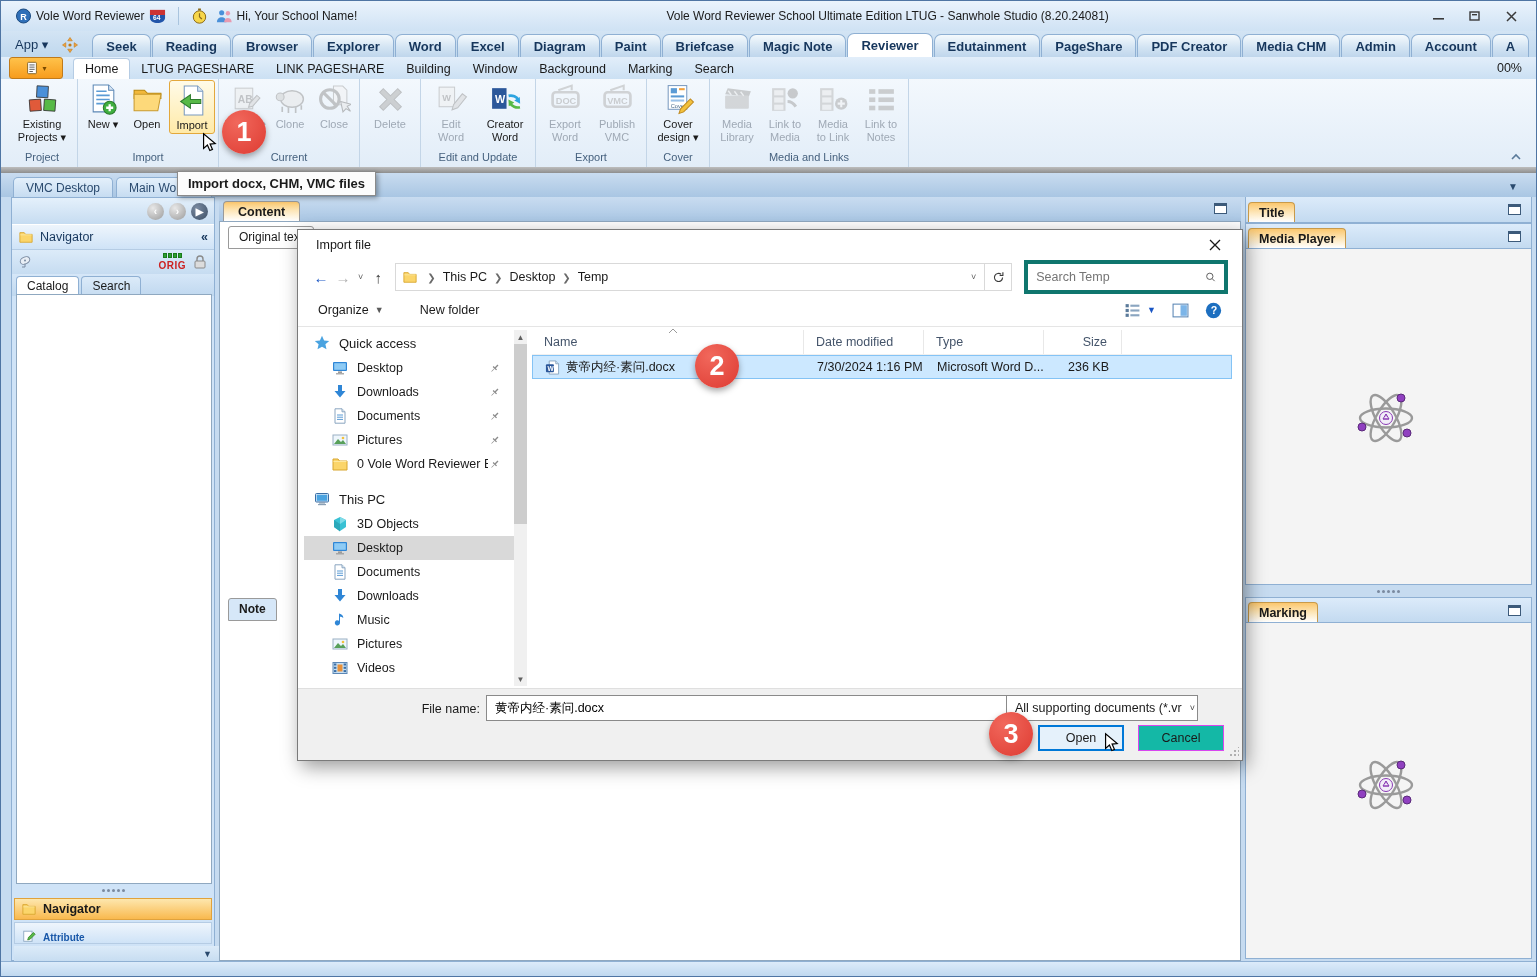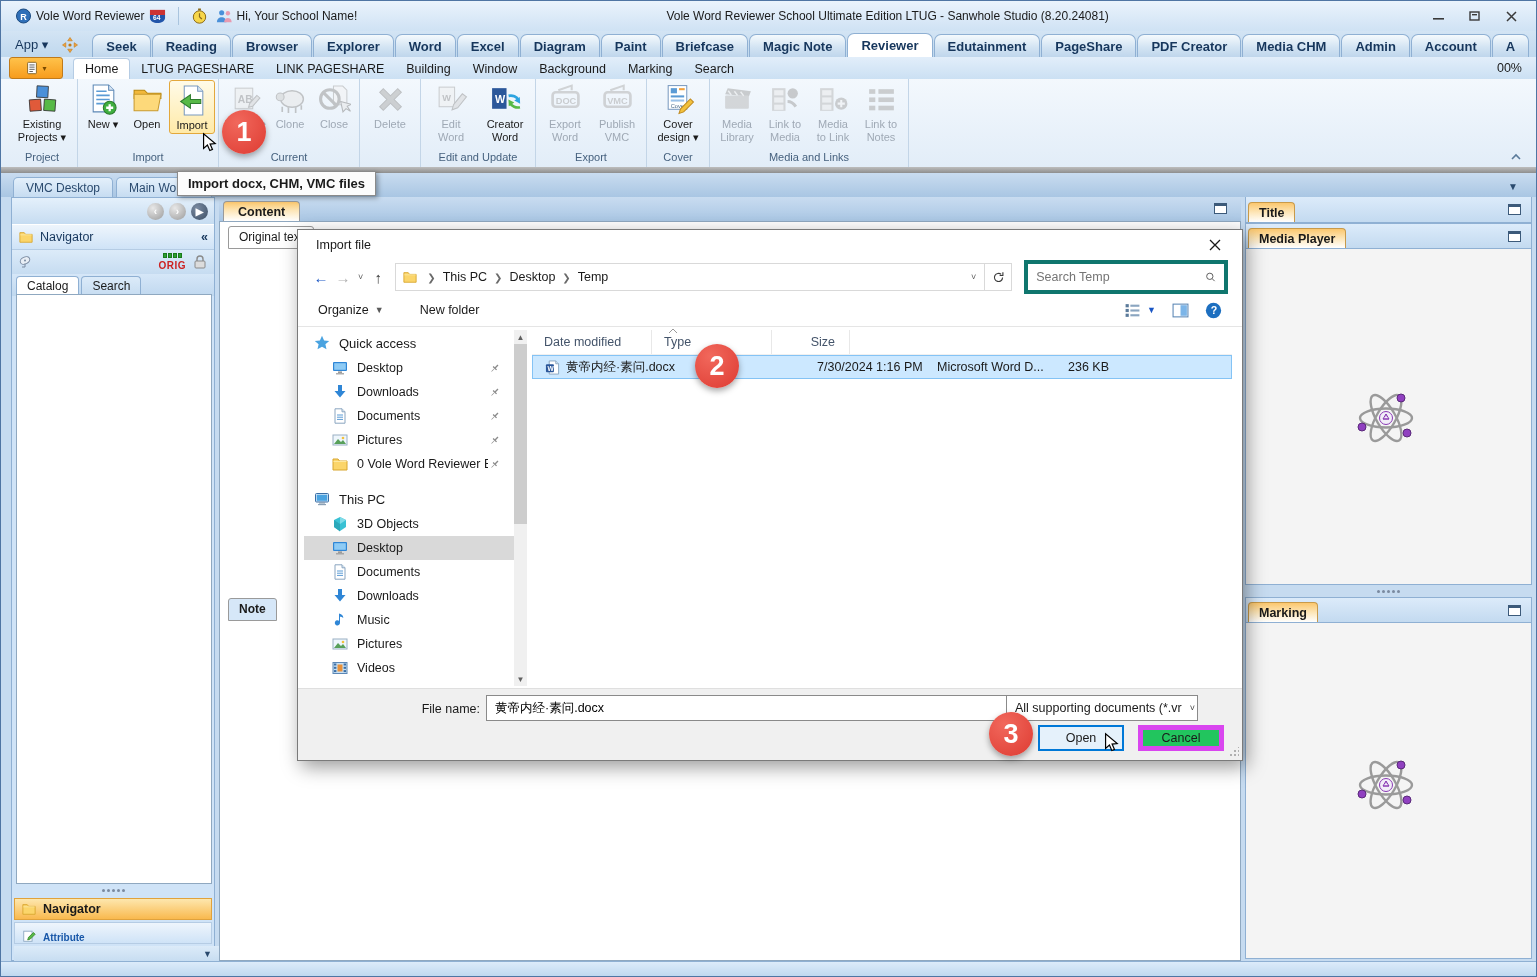--- a/index.html
+++ b/index.html
@@ -163,21 +163,21 @@
   
   #dlg-footer{position:absolute;left:0;top:458px;width:100%;height:72px;background:#f0f0f0;border-top:1px solid #dfdfdf;box-sizing:border-box}
   #fn-label{position:absolute;left:0;top:13px;width:182px;text-align:right}
   #fn-combo{position:absolute;left:188px;top:6px;width:538px;height:24px;border:1px solid #8a8a8a;background:#fff;display:flex;align-items:center}
   #fn-combo input{flex:1;border:none;outline:none;font-family:inherit;font-size:12.5px;padding:0 8px;background:transparent}
   .combochev{padding:0 8px;font-size:9px;color:#404040}
   #filter-combo{position:absolute;left:708px;top:6px;width:190px;height:24px;border:1px solid #8a8a8a;background:#fff;
                 display:flex;align-items:center;overflow:hidden}
   #filter-combo span{padding-left:8px;white-space:nowrap}
   .dbtn{position:absolute;top:36px;height:26px;width:86px;display:flex;align-items:center;justify-content:center;
-        background:#22c55e;border:5px solid #d946ef;box-sizing:border-box;font-size:12.5px}
+        background:#14b8a6;border:1px solid #d946ef;box-sizing:border-box;font-size:12.5px}
   #open-btn{left:740px;background:#e5f1fb;border:2px solid #0078d7}
   #cancel-btn{left:840px}
   #dlg-grip{position:absolute;right:3px;bottom:3px;width:10px;height:10px;
             background:radial-gradient(circle at 2px 8px,#b0b0b0 1.2px,transparent 1.5px),
                        radial-gradient(circle at 6px 8px,#b0b0b0 1.2px,transparent 1.5px),
                        radial-gradient(circle at 6px 4px,#b0b0b0 1.2px,transparent 1.5px),
                        radial-gradient(circle at 10px 8px,#b0b0b0 1.2px,transparent 1.5px),
                        radial-gradient(circle at 10px 4px,#b0b0b0 1.2px,transparent 1.5px),
                        radial-gradient(circle at 10px 0px,#b0b0b0 1.2px,transparent 1.5px)}
   
@@ -974,20 +974,21 @@
       <span class="thumb"></span>
       <span class="sbarr" style="bottom:0">▼</span>
     </div>
     <div id="dlg-list">
       <div id="list-header">
         <span id="sort-caret">
             <svg viewBox="0 0 10 6">
               <path d="M1 5l4-4 4 4" fill="none" stroke="#9a9a9a"></path>
             </svg>
           </span>
+      <span class="hcell" style="width: 272px;">Name</span>
           <span class="hcell" style="width: 120px;">Date modified</span>
           <span class="hcell" style="width: 120px;">Type</span>
           <span class="hcell" style="width: 78px; justify-content: flex-end; padding-right: 14px;">Size</span>
         </div>
       <div id="list-rows">
           <div class="frow selected">
             <span class="fcell" style="width: 272px;">
               <span class="ic">
                 <svg viewBox="0 0 16 16">
                   <path d="M4.5 1h7l3 3v11h-10z" fill="#fff" stroke="#8aa5c0"></path>

